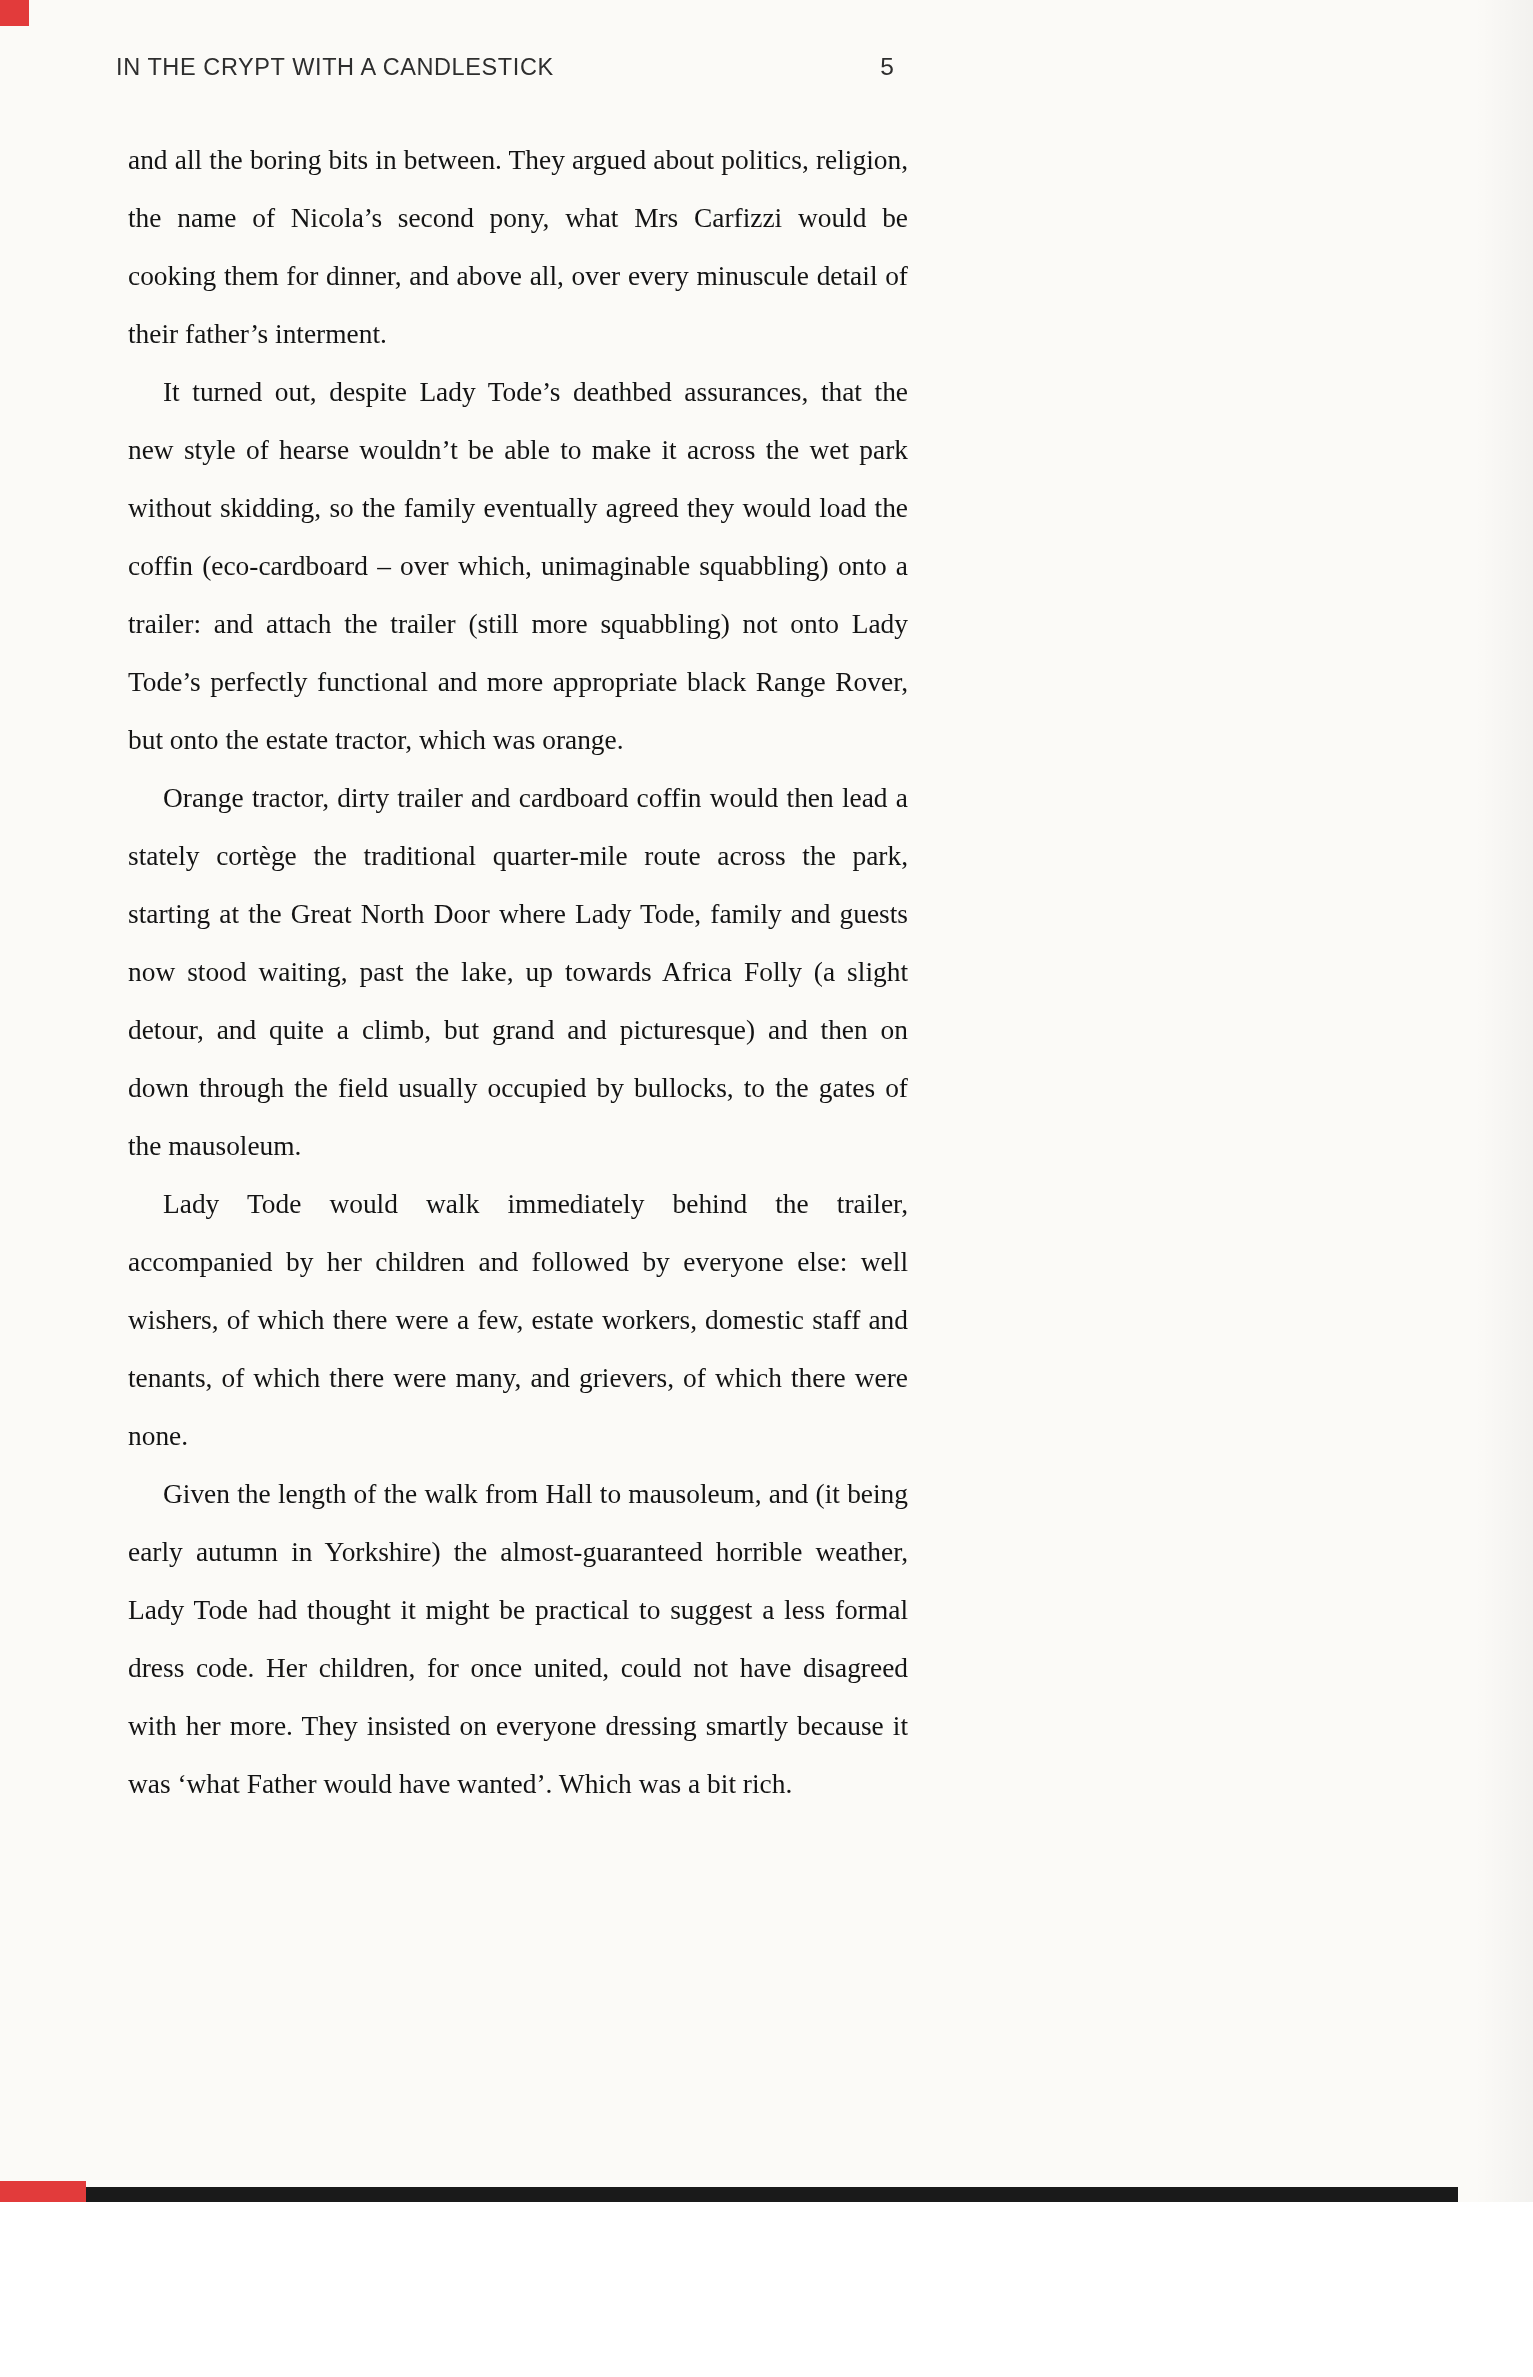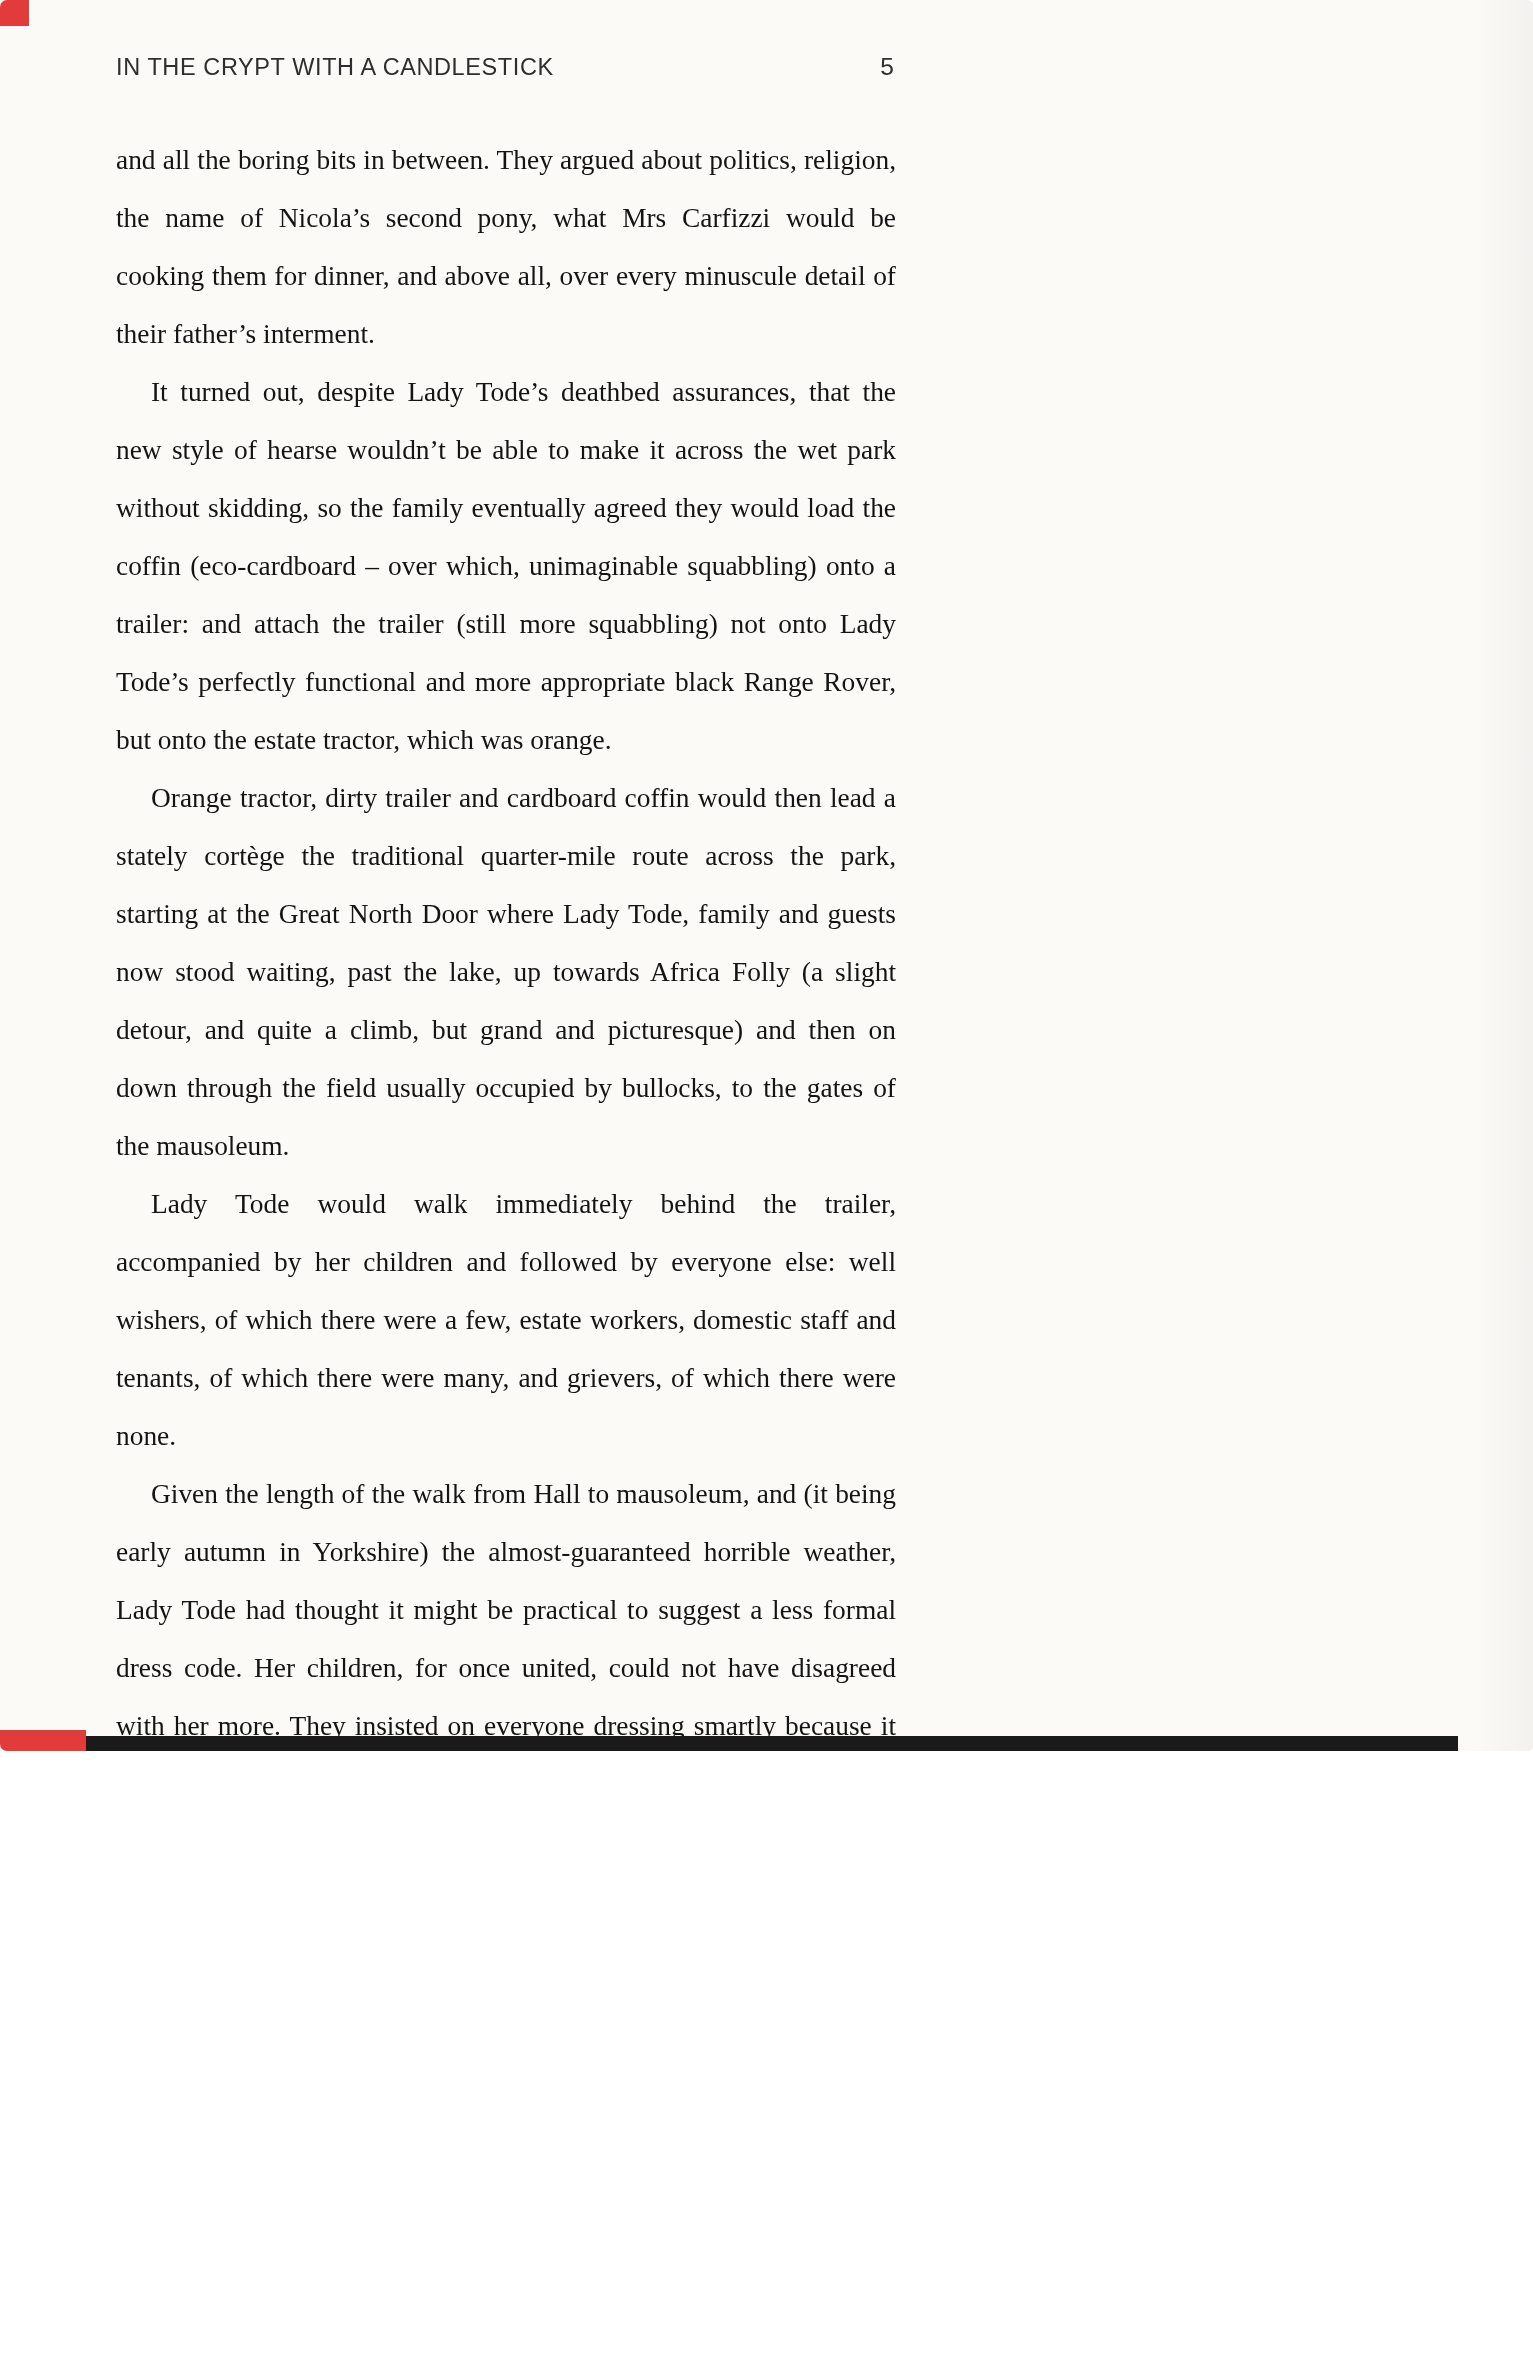--- a/index.html
+++ b/index.html
@@ -3,25 +3,24 @@
 <meta charset="utf-8">
 <style>
   html, body {
     margin: 0;
     padding: 0;
     background: #ffffff;
   }
   .page {
     position: relative;
     width: 1534px;
-    height: 1751px;
+    height: 2202px;
     background: var(--page-bg, #fbfaf7);
     overflow: hidden;
     font-family: "Liberation Serif", "DejaVu Serif", serif;
-    border-radius: 7px;
   }
   
   .edge-shadow {
     position: absolute;
     top: 0;
     right: 0;
     width: 59px;
     height: 100%;
     background: linear-gradient(to right, rgba(0,0,0,0), rgba(0,0,0,0.035));
     pointer-events: none;
@@ -38,21 +37,21 @@
     font-size: 23.5px;
     letter-spacing: 0.6px;
     color: var(--header-text, #2e2e2e);
   }
   .running-header .page-number {
     font-size: 24.5px;
     letter-spacing: 0;
   }
   .page-body {
     position: absolute;
-    left: 116px;
+    left: 128px;
     top: 131px;
     width: 780px;
     font-size: 27.4px;
     line-height: 58px;
     text-align: justify;
     color: var(--body-text, #141414);
   }
   .page-body p {
     margin: 0;
     padding: 0;

